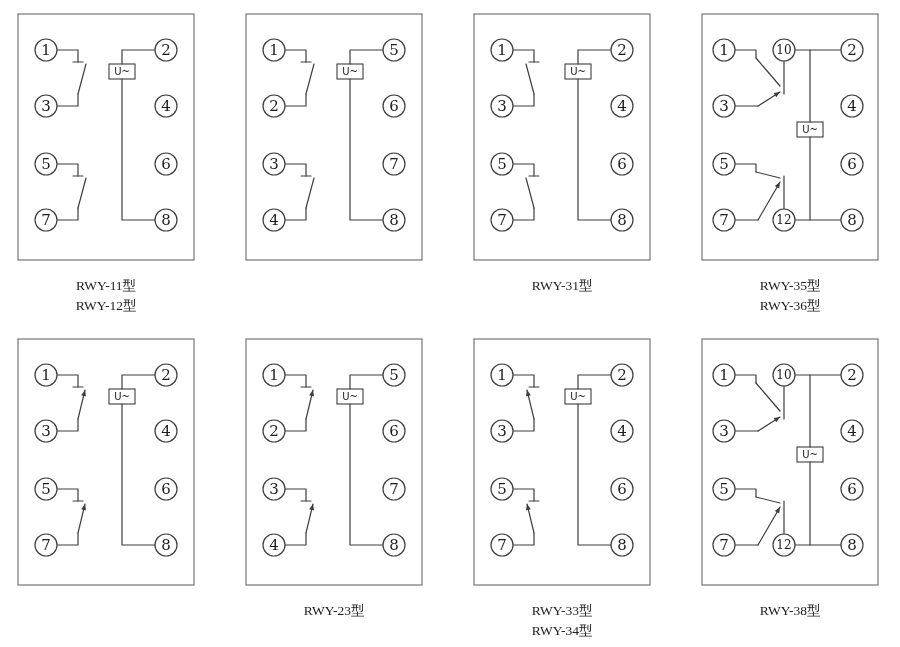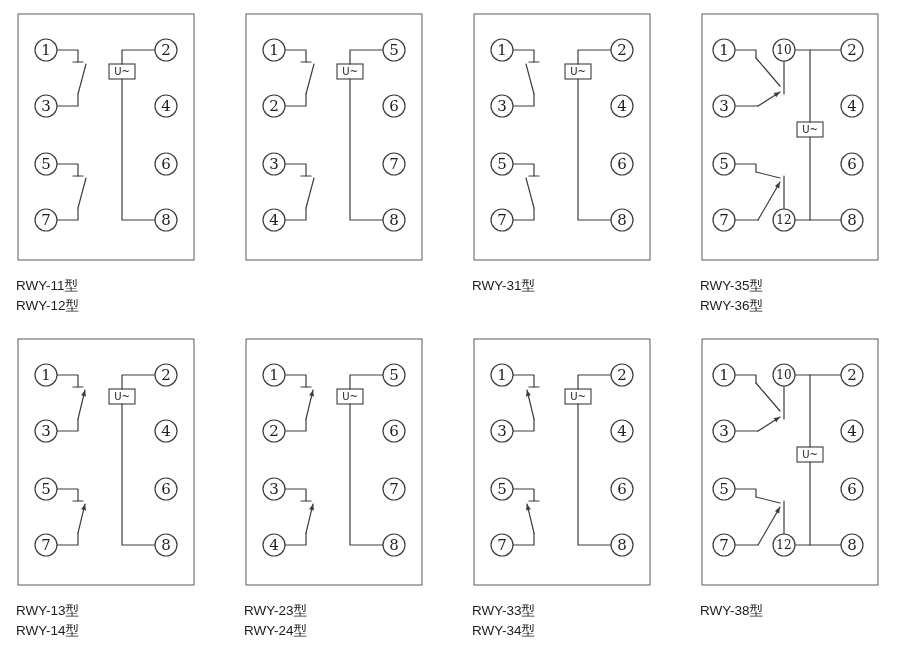--- a/index.html
+++ b/index.html
@@ -19,22 +19,22 @@
   }
   figure.cell{margin:0;}
   svg.panel-svg{width:180px;height:250px;display:block;}
   .box{fill:none;stroke:var(--box_border);stroke-width:1;}
   .wire{fill:none;stroke:var(--line);stroke-width:1.2;stroke-linecap:round;stroke-linejoin:round;}
   .arrowhead{fill:var(--line);stroke:none;}
   .coil{fill:none;stroke:var(--line);stroke-width:1.1;}
   .coil-label{font-size:10px;fill:var(--text);font-family:"DejaVu Sans",sans-serif;}
   .term{fill:#ffffff;stroke:var(--line);stroke-width:1.2;}
   .term-label{fill:var(--text);font-family:"DejaVu Serif","Liberation Serif",serif;}
-  .caption{margin-top:14px;text-align:left;font-size:13.5px;color:var(--text);line-height:1.5;
-    font-family:Liberation Sans, sans-serif;}
+  .caption{margin-top:14px;text-align:center;font-size:13.5px;color:var(--text);line-height:1.5;
+    font-family:Liberation Serif, serif;}
 </style>
 </head>
 <body>
 
 <div id="grid">
   <figure class="cell">
     <svg class="panel-svg" viewBox="0 0 180 250">
         <rect x="2" y="2" width="176" height="246" class="box"></rect>
         <polyline points="41,38 62,38 62,50" class="wire"></polyline>
         <polyline points="57,50 67,50" class="wire"></polyline>
@@ -311,24 +311,20 @@
         </g>
         <g>
           <circle cx="150" cy="152" r="11" class="term"></circle>
           <text x="150" y="152" class="term-label" text-anchor="middle" dy="0.36em" font-size="15">6</text>
         </g>
         <g>
           <circle cx="150" cy="208" r="11" class="term"></circle>
           <text x="150" y="208" class="term-label" text-anchor="middle" dy="0.36em" font-size="15">8</text>
         </g>
       </svg>
-    <figcaption class="caption">
-      <div class="cap-line">RWY-13型</div>
-      <div class="cap-line">RWY-14型</div>
-    </figcaption>
   </figure>
 
   <figure class="cell">
     <svg class="panel-svg" viewBox="0 0 180 250">
         <rect x="2" y="2" width="176" height="246" class="box"></rect>
         <polyline points="41,38 62,38 62,50" class="wire"></polyline>
         <polyline points="57,50 67,50" class="wire"></polyline>
         <polyline points="41,94 62,94 62,82" class="wire"></polyline>
         <polyline points="41,152 62,152 62,164" class="wire"></polyline>
         <polyline points="57,164 67,164" class="wire"></polyline>
@@ -371,21 +367,20 @@
           <circle cx="150" cy="152" r="11" class="term"></circle>
           <text x="150" y="152" class="term-label" text-anchor="middle" dy="0.36em" font-size="15">7</text>
         </g>
         <g>
           <circle cx="150" cy="208" r="11" class="term"></circle>
           <text x="150" y="208" class="term-label" text-anchor="middle" dy="0.36em" font-size="15">8</text>
         </g>
       </svg>
     <figcaption class="caption">
       <div class="cap-line">RWY-23型</div>
-      <div class="cap-line">RWY-24型</div>
     </figcaption>
   </figure>
 
   <figure class="cell">
     <svg class="panel-svg" viewBox="0 0 180 250">
         <rect x="2" y="2" width="176" height="246" class="box"></rect>
         <polyline points="41,38 62,38 62,50" class="wire"></polyline>
         <polyline points="57,50 67,50" class="wire"></polyline>
         <polyline points="41,94 62,94 62,82" class="wire"></polyline>
         <polyline points="41,152 62,152 62,164" class="wire"></polyline>

